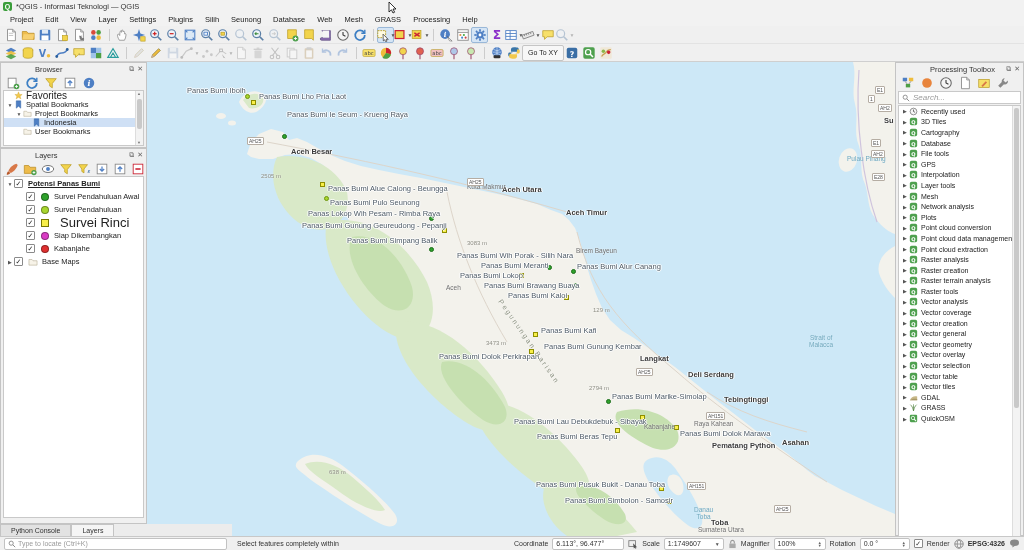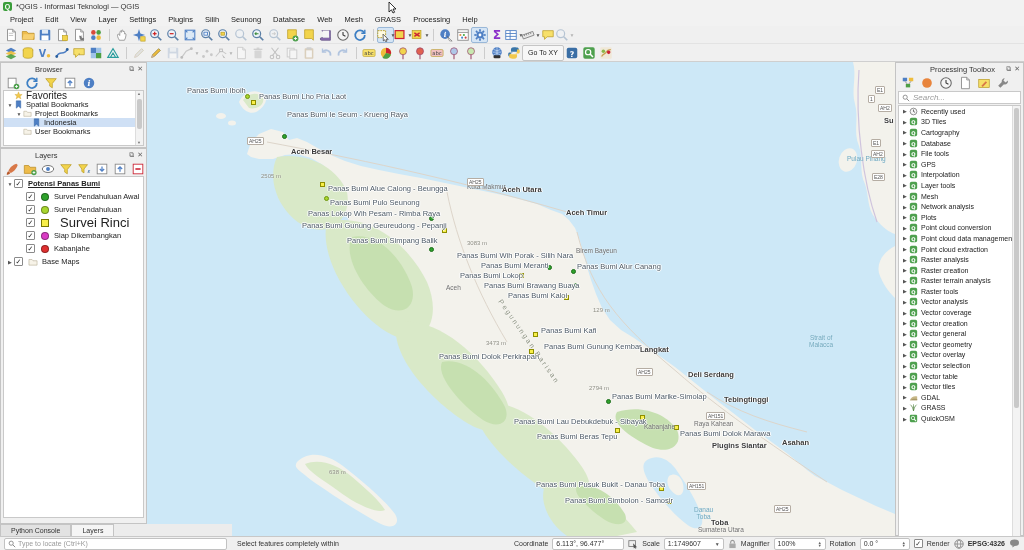--- a/index.html
+++ b/index.html
@@ -1010,24 +1010,24 @@
         <div class="mlabel geo" style="left: 292px; top: 290px;">Panas Bumi Dolok Perkirapan</div>
         <div class="mlabel geo" style="left: 465px; top: 330px;">Panas Bumi Marike-Simolap</div>
         <div class="mlabel geo" style="left: 367px; top: 355px;">Panas Bumi Lau Debukdebuk - Sibayak</div>
         <div class="mlabel geo" style="left: 390px; top: 370px;">Panas Bumi Beras Tepu</div>
         <div class="mlabel geo" style="left: 533px; top: 367px;">Panas Bumi Dolok Marawa</div>
         <div class="mlabel geo" style="left: 389px; top: 418px;">Panas Bumi Pusuk Bukit - Danau Toba</div>
         <div class="mlabel geo" style="left: 418px; top: 434px;">Panas Bumi Simbolon - Samosir</div>
         <div class="mlabel city" style="left: 144px; top: 85px;">Aceh Besar</div>
         <div class="mlabel city" style="left: 355px; top: 123px;">Aceh Utara</div>
         <div class="mlabel city" style="left: 419px; top: 146px;">Aceh Timur</div>
-        <div class="mlabel city" style="left: 493px; top: 283px;">Langkat</div>
+        <div class="mlabel city" style="left: 493px; top: 292px;">Langkat</div>
         <div class="mlabel city" style="left: 541px; top: 308px;">Deli Serdang</div>
         <div class="mlabel city" style="left: 577px; top: 333px;">Tebingtinggi</div>
-        <div class="mlabel city" style="left: 565px; top: 379px;">Plugins Siantar</div>
+        <div class="mlabel city" style="left: 565px; top: 379px;">Pematang Python</div>
         <div class="mlabel city" style="left: 635px; top: 376px;">Asahan</div>
         <div class="mlabel city" style="left: 564px; top: 456px;">Toba</div>
         <div class="mlabel city" style="left: 737px; top: 54px;">Su</div>
         <div class="mlabel town" style="left: 320px; top: 121px;">Kuta Makmur</div>
         <div class="mlabel town" style="left: 429px; top: 185px;">Birem Bayeun</div>
         <div class="mlabel town" style="left: 299px; top: 222px;">Aceh</div>
         <div class="mlabel town" style="left: 497px; top: 361px;">Kabanjahe</div>
         <div class="mlabel town" style="left: 547px; top: 358px;">Raya Kahean</div>
         <div class="mlabel town" style="left: 551px; top: 464px;">Sumatera Utara</div>
         <div class="mlabel elev" style="left: 114px; top: 111px;">2505 m</div>

